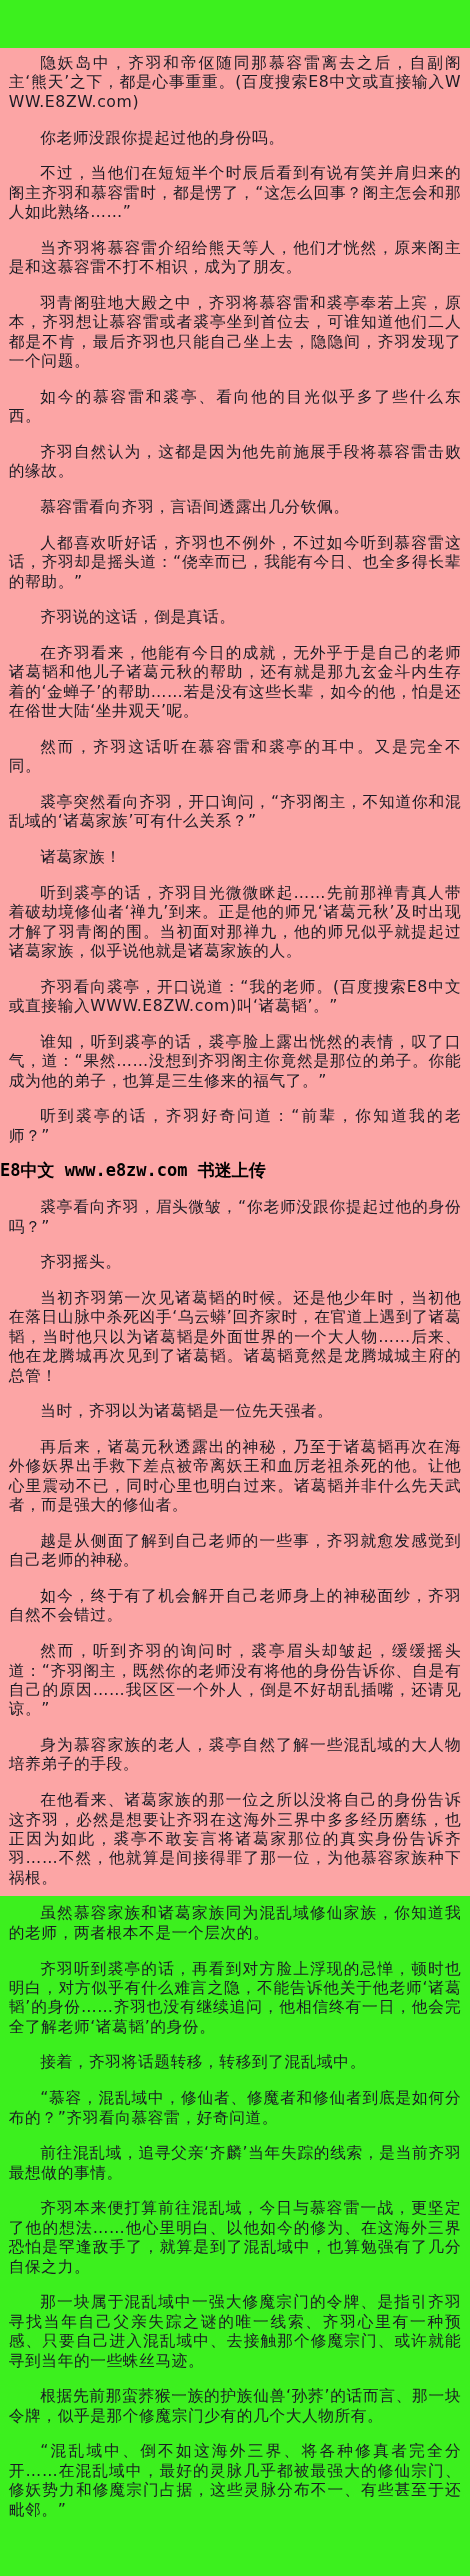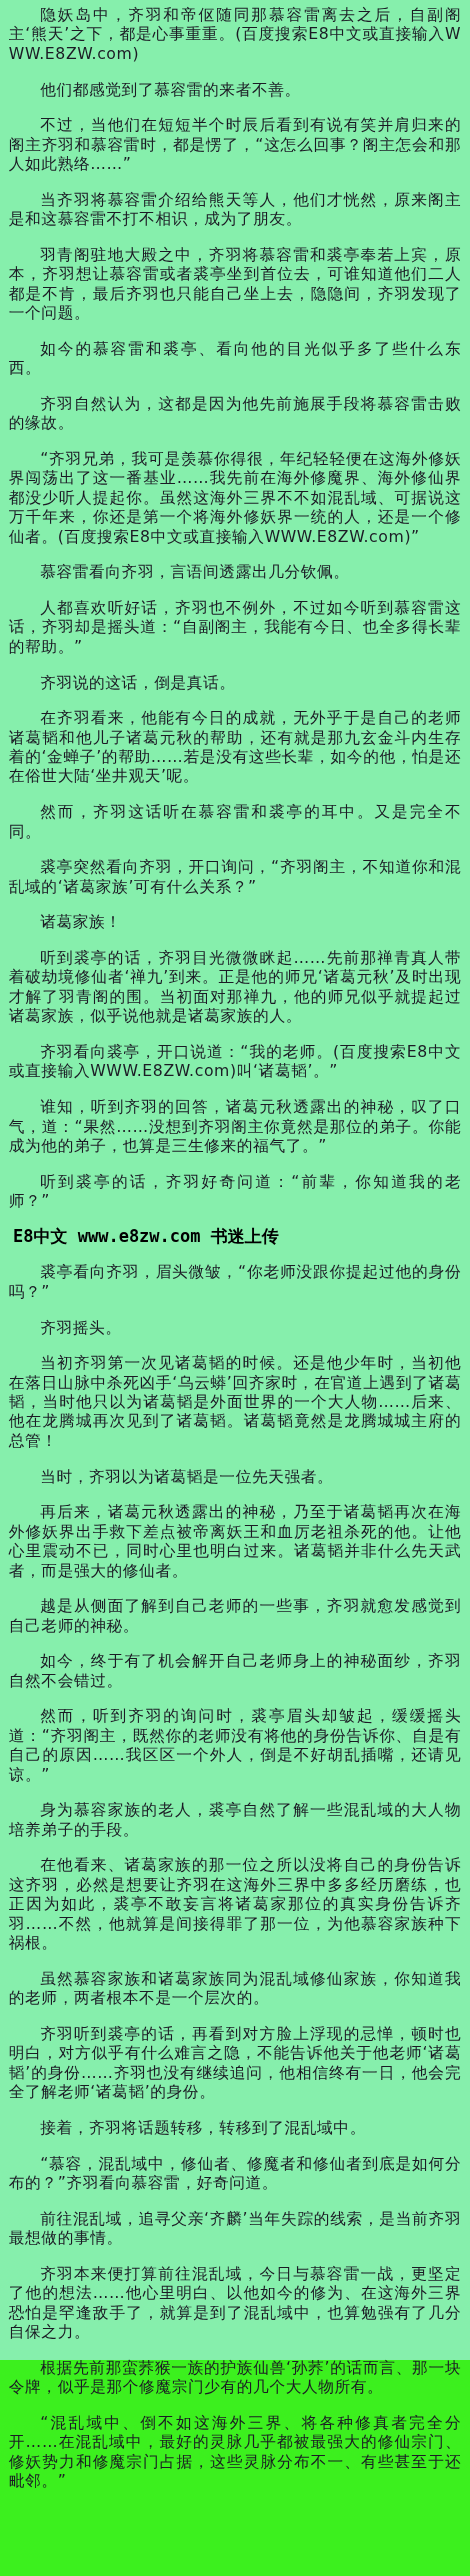--- a/index.html
+++ b/index.html
@@ -9,23 +9,24 @@
   body {
     width: 470px;
     height: 2576px;
     overflow: hidden;
     background: #3cf01e;
     font-family: "DejaVu Sans", sans-serif;
   }
   .page {
     box-sizing: border-box;
     width: 470px;
-    height: 2360px;
+    height: 1848px;
     padding: 5px 8.8px 12.5px 8.8px;
-    background: #86efac;
+    background: #fca5a5;
+    margin-top: 48px;
   }
   .novel-paragraph {
     margin: 16.3px 0;
     font-size: 15.7px;
     line-height: 19.4px;
     letter-spacing: 0.6px;
     color: #1b1b24;
     text-indent: 2em;
     text-align: justify;
     word-break: break-all;
@@ -36,61 +37,60 @@
   .watermark-line {
     margin: 16.3px 0 16.3px -8.8px;
     font-family: "DejaVu Sans Mono", "Liberation Mono", monospace;
     font-size: 17px;
     line-height: 19.4px;
     font-weight: bold;
     color: #000000;
     text-indent: 0;
     letter-spacing: 0;
     white-space: nowrap;
-    padding-left: 13px;
   }
 </style>
 </head>
 <body>
 
 <div class="page">
   <div id="novel-content">
       <p class="novel-paragraph">隐妖岛中，齐羽和帝伛随同那慕容雷离去之后，自副阁主‘熊天’之下，都是心事重重。(百度搜索E8中文或直接输入WWW.E8ZW.com)</p>
-      <p class="novel-paragraph">他们都感觉到了慕容雷的来者不善。</p>
+      <p class="novel-paragraph">你老师没跟你提起过他的身份吗。</p>
       <p class="novel-paragraph">不过，当他们在短短半个时辰后看到有说有笑并肩归来的阁主齐羽和慕容雷时，都是愣了，“这怎么回事？阁主怎会和那人如此熟络……”</p>
       <p class="novel-paragraph">当齐羽将慕容雷介绍给熊天等人，他们才恍然，原来阁主是和这慕容雷不打不相识，成为了朋友。</p>
       <p class="novel-paragraph">羽青阁驻地大殿之中，齐羽将慕容雷和裘亭奉若上宾，原本，齐羽想让慕容雷或者裘亭坐到首位去，可谁知道他们二人都是不肯，最后齐羽也只能自己坐上去，隐隐间，齐羽发现了一个问题。</p>
       <p class="novel-paragraph">如今的慕容雷和裘亭、看向他的目光似乎多了些什么东西。</p>
       <p class="novel-paragraph">齐羽自然认为，这都是因为他先前施展手段将慕容雷击败的缘故。</p>
-      <p class="novel-paragraph">“齐羽兄弟，我可是羡慕你得很，年纪轻轻便在这海外修妖界闯荡出了这一番基业……我先前在海外修魔界、海外修仙界都没少听人提起你。虽然这海外三界不不如混乱域、可据说这万千年来，你还是第一个将海外修妖界一统的人，还是一个修仙者。(百度搜索E8中文或直接输入WWW.E8ZW.com)”</p>
       <p class="novel-paragraph">慕容雷看向齐羽，言语间透露出几分钦佩。</p>
-      <p class="novel-paragraph">人都喜欢听好话，齐羽也不例外，不过如今听到慕容雷这话，齐羽却是摇头道：“自副阁主，我能有今日、也全多得长辈的帮助。”</p>
+      <p class="novel-paragraph">人都喜欢听好话，齐羽也不例外，不过如今听到慕容雷这话，齐羽却是摇头道：“侥幸而已，我能有今日、也全多得长辈的帮助。”</p>
       <p class="novel-paragraph">齐羽说的这话，倒是真话。</p>
       <p class="novel-paragraph">在齐羽看来，他能有今日的成就，无外乎于是自己的老师诸葛韬和他儿子诸葛元秋的帮助，还有就是那九玄金斗内生存着的‘金蝉子’的帮助……若是没有这些长辈，如今的他，怕是还在俗世大陆‘坐井观天’呢。</p>
       <p class="novel-paragraph">然而，齐羽这话听在慕容雷和裘亭的耳中。又是完全不同。</p>
       <p class="novel-paragraph">裘亭突然看向齐羽，开口询问，“齐羽阁主，不知道你和混乱域的‘诸葛家族’可有什么关系？”</p>
       <p class="novel-paragraph">诸葛家族！</p>
       <p class="novel-paragraph">听到裘亭的话，齐羽目光微微眯起……先前那禅青真人带着破劫境修仙者‘禅九’到来。正是他的师兄‘诸葛元秋’及时出现才解了羽青阁的围。当初面对那禅九，他的师兄似乎就提起过诸葛家族，似乎说他就是诸葛家族的人。</p>
       <p class="novel-paragraph">齐羽看向裘亭，开口说道：“我的老师。(百度搜索E8中文或直接输入WWW.E8ZW.com)叫‘诸葛韬’。”</p>
-      <p class="novel-paragraph">谁知，听到齐羽的回答，诸葛元秋透露出的神秘，叹了口气，道：“果然……没想到齐羽阁主你竟然是那位的弟子。你能成为他的弟子，也算是三生修来的福气了。”</p>
+      <p class="novel-paragraph">谁知，听到裘亭的话，裘亭脸上露出恍然的表情，叹了口气，道：“果然……没想到齐羽阁主你竟然是那位的弟子。你能成为他的弟子，也算是三生修来的福气了。”</p>
       <p class="novel-paragraph">听到裘亭的话，齐羽好奇问道：“前辈，你知道我的老师？”</p>
       <p class="watermark-line">E8中文 www.e8zw.com 书迷上传</p>
       <p class="novel-paragraph">裘亭看向齐羽，眉头微皱，“你老师没跟你提起过他的身份吗？”</p>
       <p class="novel-paragraph">齐羽摇头。</p>
       <p class="novel-paragraph">当初齐羽第一次见诸葛韬的时候。还是他少年时，当初他在落日山脉中杀死凶手‘乌云蟒’回齐家时，在官道上遇到了诸葛韬，当时他只以为诸葛韬是外面世界的一个大人物……后来、他在龙腾城再次见到了诸葛韬。诸葛韬竟然是龙腾城城主府的总管！</p>
       <p class="novel-paragraph">当时，齐羽以为诸葛韬是一位先天强者。</p>
       <p class="novel-paragraph">再后来，诸葛元秋透露出的神秘，乃至于诸葛韬再次在海外修妖界出手救下差点被帝离妖王和血厉老祖杀死的他。让他心里震动不已，同时心里也明白过来。诸葛韬并非什么先天武者，而是强大的修仙者。</p>
       <p class="novel-paragraph">越是从侧面了解到自己老师的一些事，齐羽就愈发感觉到自己老师的神秘。</p>
       <p class="novel-paragraph">如今，终于有了机会解开自己老师身上的神秘面纱，齐羽自然不会错过。</p>
       <p class="novel-paragraph">然而，听到齐羽的询问时，裘亭眉头却皱起，缓缓摇头道：“齐羽阁主，既然你的老师没有将他的身份告诉你、自是有自己的原因……我区区一个外人，倒是不好胡乱插嘴，还请见谅。”</p>
       <p class="novel-paragraph">身为慕容家族的老人，裘亭自然了解一些混乱域的大人物培养弟子的手段。</p>
       <p class="novel-paragraph">在他看来、诸葛家族的那一位之所以没将自己的身份告诉这齐羽，必然是想要让齐羽在这海外三界中多多经历磨练，也正因为如此，裘亭不敢妄言将诸葛家那位的真实身份告诉齐羽……不然，他就算是间接得罪了那一位，为他慕容家族种下祸根。</p>
       <p class="novel-paragraph">虽然慕容家族和诸葛家族同为混乱域修仙家族，你知道我的老师，两者根本不是一个层次的。</p>
       <p class="novel-paragraph">齐羽听到裘亭的话，再看到对方脸上浮现的忌惮，顿时也明白，对方似乎有什么难言之隐，不能告诉他关于他老师‘诸葛韬’的身份……齐羽也没有继续追问，他相信终有一日，他会完全了解老师‘诸葛韬’的身份。</p>
       <p class="novel-paragraph">接着，齐羽将话题转移，转移到了混乱域中。</p>
       <p class="novel-paragraph">“慕容，混乱域中，修仙者、修魔者和修仙者到底是如何分布的？”齐羽看向慕容雷，好奇问道。</p>
       <p class="novel-paragraph">前往混乱域，追寻父亲‘齐麟’当年失踪的线索，是当前齐羽最想做的事情。</p>
       <p class="novel-paragraph">齐羽本来便打算前往混乱域，今日与慕容雷一战，更坚定了他的想法……他心里明白、以他如今的修为、在这海外三界恐怕是罕逢敌手了，就算是到了混乱域中，也算勉强有了几分自保之力。</p>
+      <p class="novel-paragraph">那一块属于混乱域中一强大修魔宗门的令牌、是指引齐羽寻找当年自己父亲失踪之谜的唯一线索、齐羽心里有一种预感、只要自己进入混乱域中、去接触那个修魔宗门、或许就能寻到当年的一些蛛丝马迹。</p>
       <p class="novel-paragraph">根据先前那蛮荞猴一族的护族仙兽‘孙荞’的话而言、那一块令牌，似乎是那个修魔宗门少有的几个大人物所有。</p>
       <p class="novel-paragraph">“混乱域中、倒不如这海外三界、将各种修真者完全分开……在混乱域中，最好的灵脉几乎都被最强大的修仙宗门、修妖势力和修魔宗门占据，这些灵脉分布不一、有些甚至于还毗邻。”</p>
     </div>
 </div>
 
 
 </body></html>

